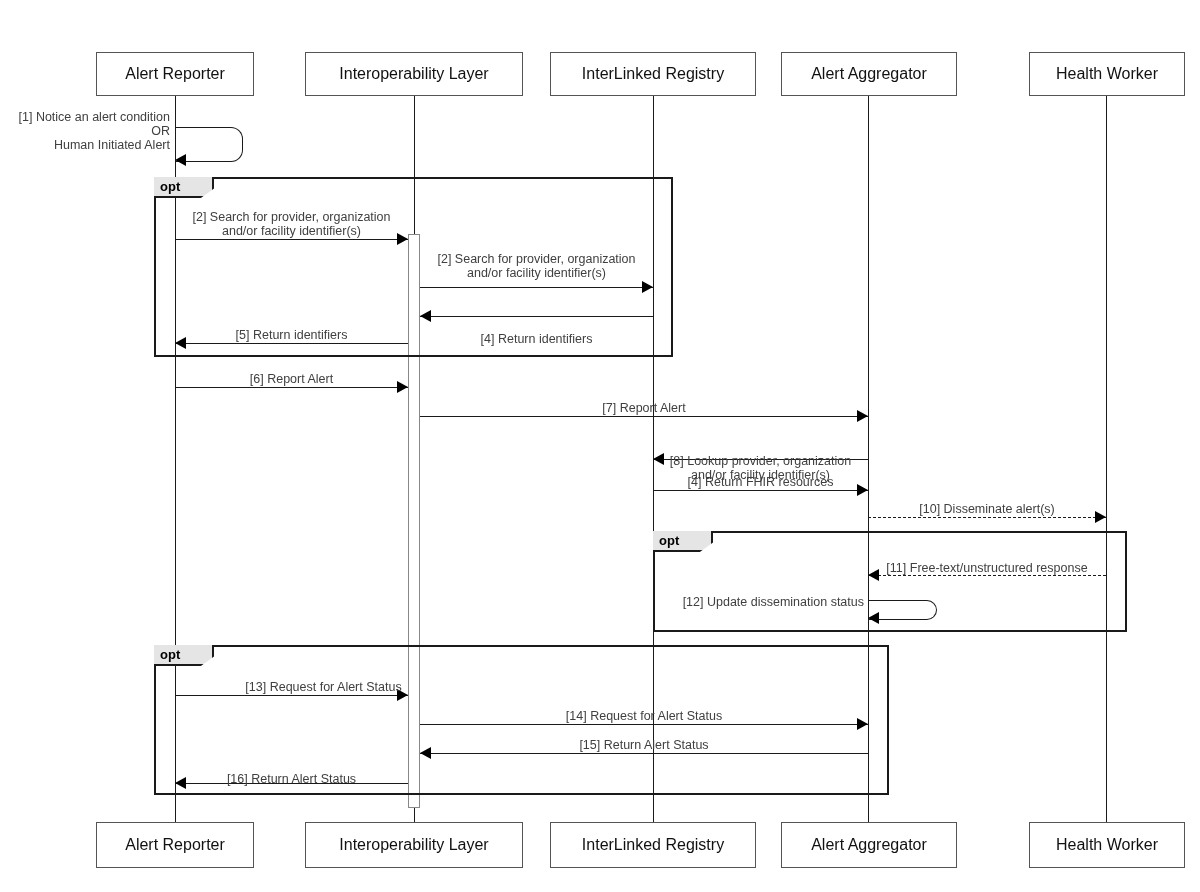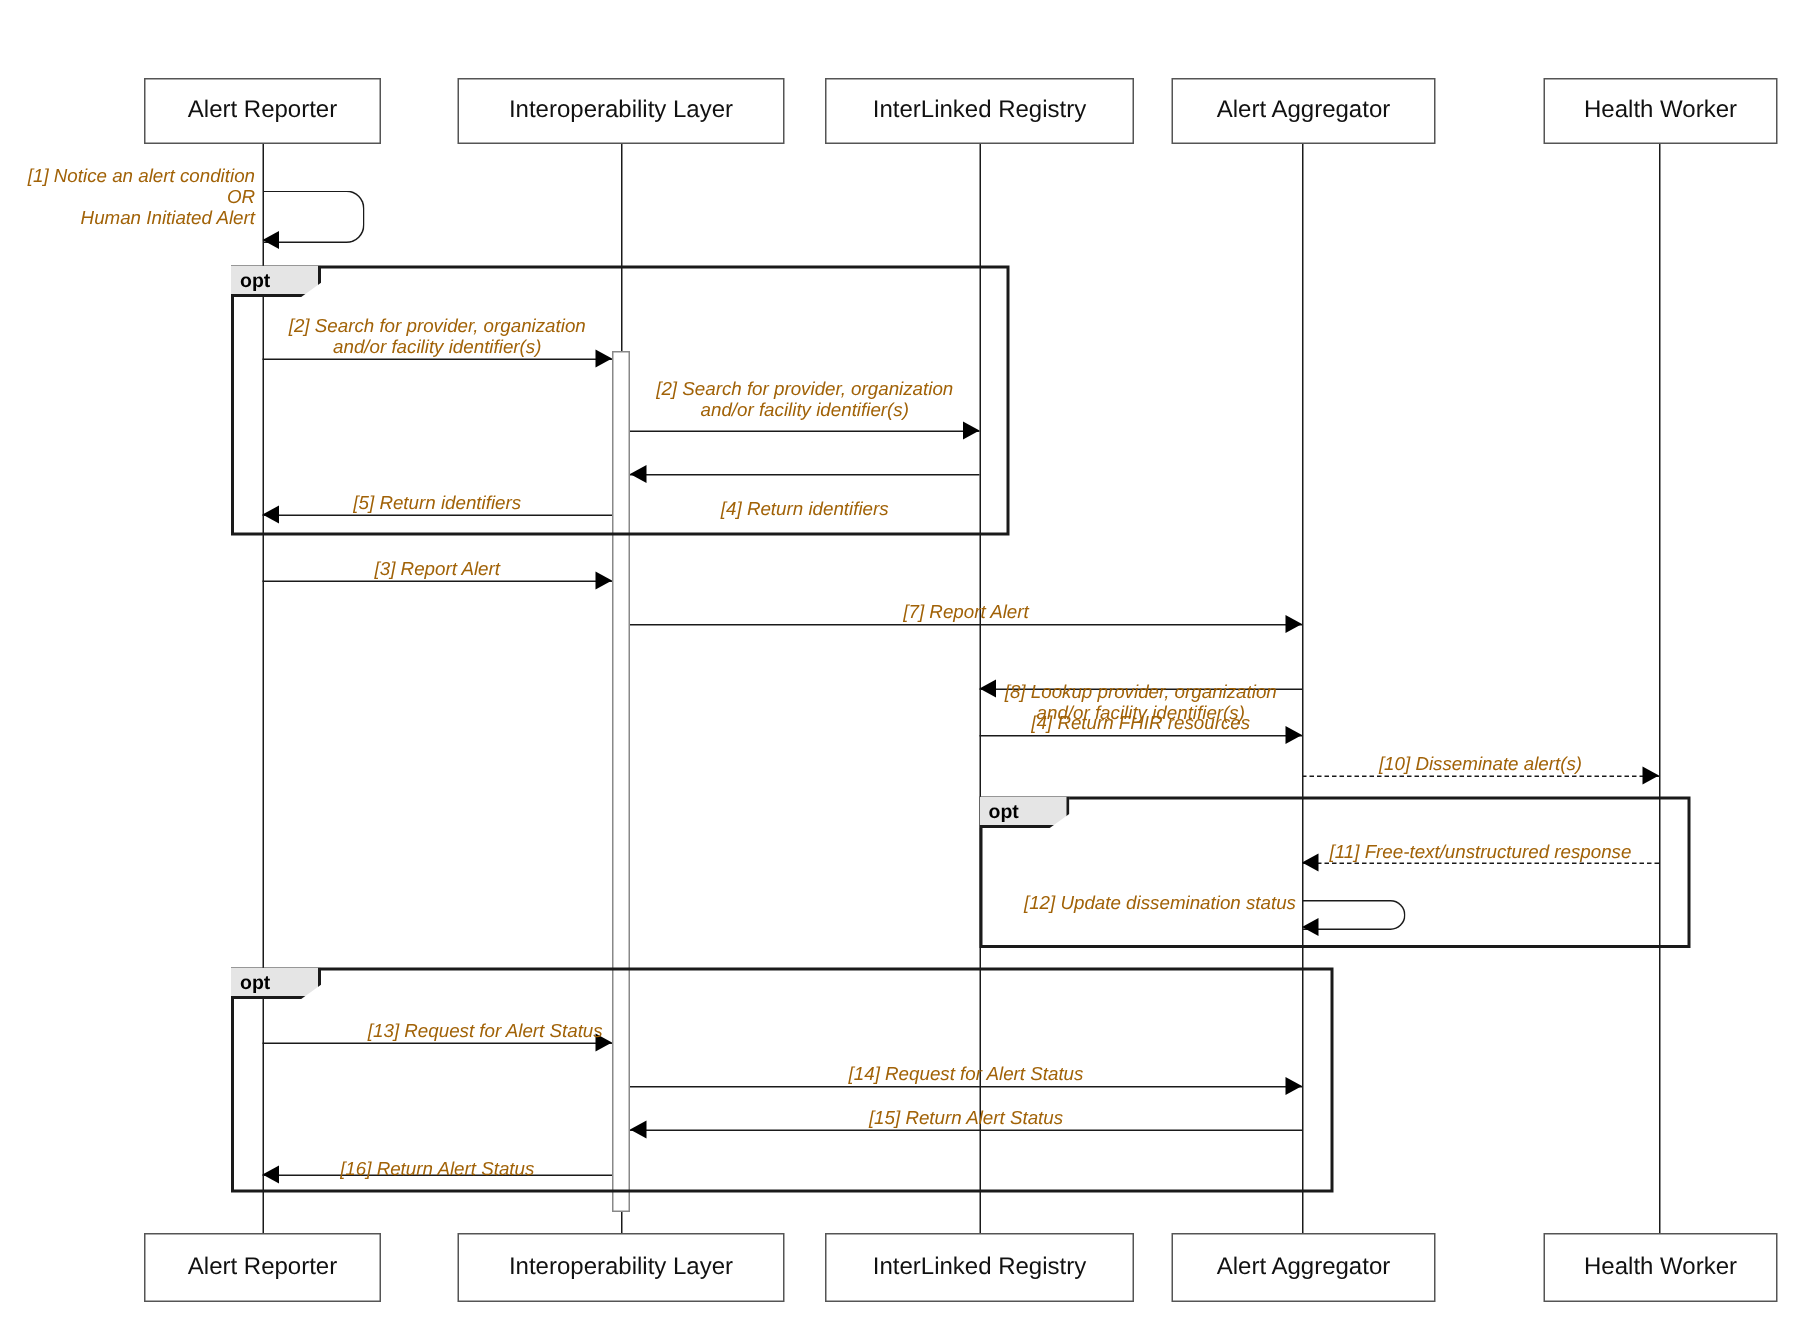--- a/index.html
+++ b/index.html
@@ -39,23 +39,22 @@
     clip-path:polygon(0 0,100% 0,100% 55%,78% 100%,0 100%);
   }
 
   .msg-line{position:absolute;height:0;border-top:1px solid #1a1a1a;}
   .msg-line.dashed{border-top:1px dashed #1a1a1a;}
   .arrowhead{position:absolute;width:0;height:0;}
   .arrowhead.right{border-top:6px solid transparent;border-bottom:6px solid transparent;border-left:11px solid #000;}
   .arrowhead.left{border-top:6px solid transparent;border-bottom:6px solid transparent;border-right:11px solid #000;}
 
   .msg-label{
-    position:absolute;font-size:12.5px;line-height:14px;color:#a16207;
+    position:absolute;font-size:12.5px;line-height:14px;color:#404040;
     white-space:pre-line;
-    font-style:italic;
   }
   .msg-label.center{text-align:center;}
   .msg-label.right{text-align:right;}
 
   .selfmsg{position:absolute;box-sizing:border-box;}
   .selfmsg .loop{
     position:absolute;left:0;top:0;width:100%;height:100%;
     border:1px solid #1a1a1a;border-left:none;
     border-radius:0 12px 12px 0;
   }
@@ -130,21 +129,21 @@
   <div class="msg-line" style="left:420px;top:316px;width:233px;"></div>
   <div class="arrowhead left" style="left:420px;top:310px;"></div>
   <div class="msg-label center" style="left:420px;top:300px;width:233px;margin-top:32px;">[4] Return identifiers</div>
 
   <div class="msg-line" style="left:175px;top:343px;width:233px;"></div>
   <div class="arrowhead left" style="left:175px;top:337px;"></div>
   <div class="msg-label center" style="left:175px;top:328px;width:233px;">[5] Return identifiers</div>
 
   <div class="msg-line" style="left:175px;top:387px;width:233px;"></div>
   <div class="arrowhead right" style="left:397px;top:381px;"></div>
-  <div class="msg-label center" style="left:175px;top:372px;width:233px;">[3] Report Alert</div>
+  <div class="msg-label center" style="left:175px;top:372px;width:233px;">[6] Report Alert</div>
 
   <div class="msg-line" style="left:420px;top:416px;width:448px;"></div>
   <div class="arrowhead right" style="left:857px;top:410px;"></div>
   <div class="msg-label center" style="left:420px;top:401px;width:448px;">[7] Report Alert</div>
 
   <div class="msg-line" style="left:653px;top:459px;width:215px;"></div>
   <div class="arrowhead left" style="left:653px;top:453px;"></div>
   <div class="msg-label center" style="left:653px;top:454px;width:215px;">[8] Lookup provider, organization
 and/or facility identifier(s)</div>
 

